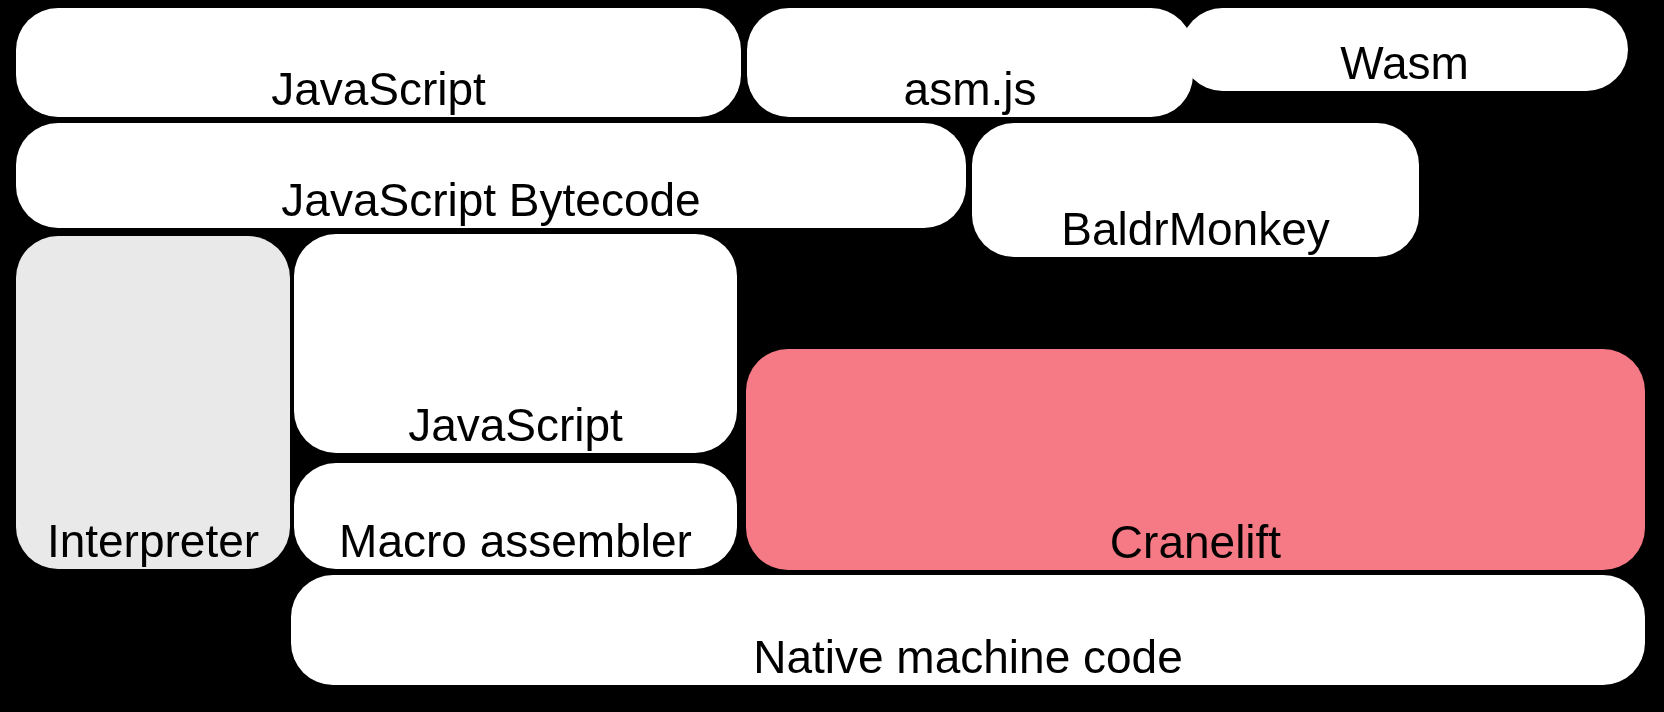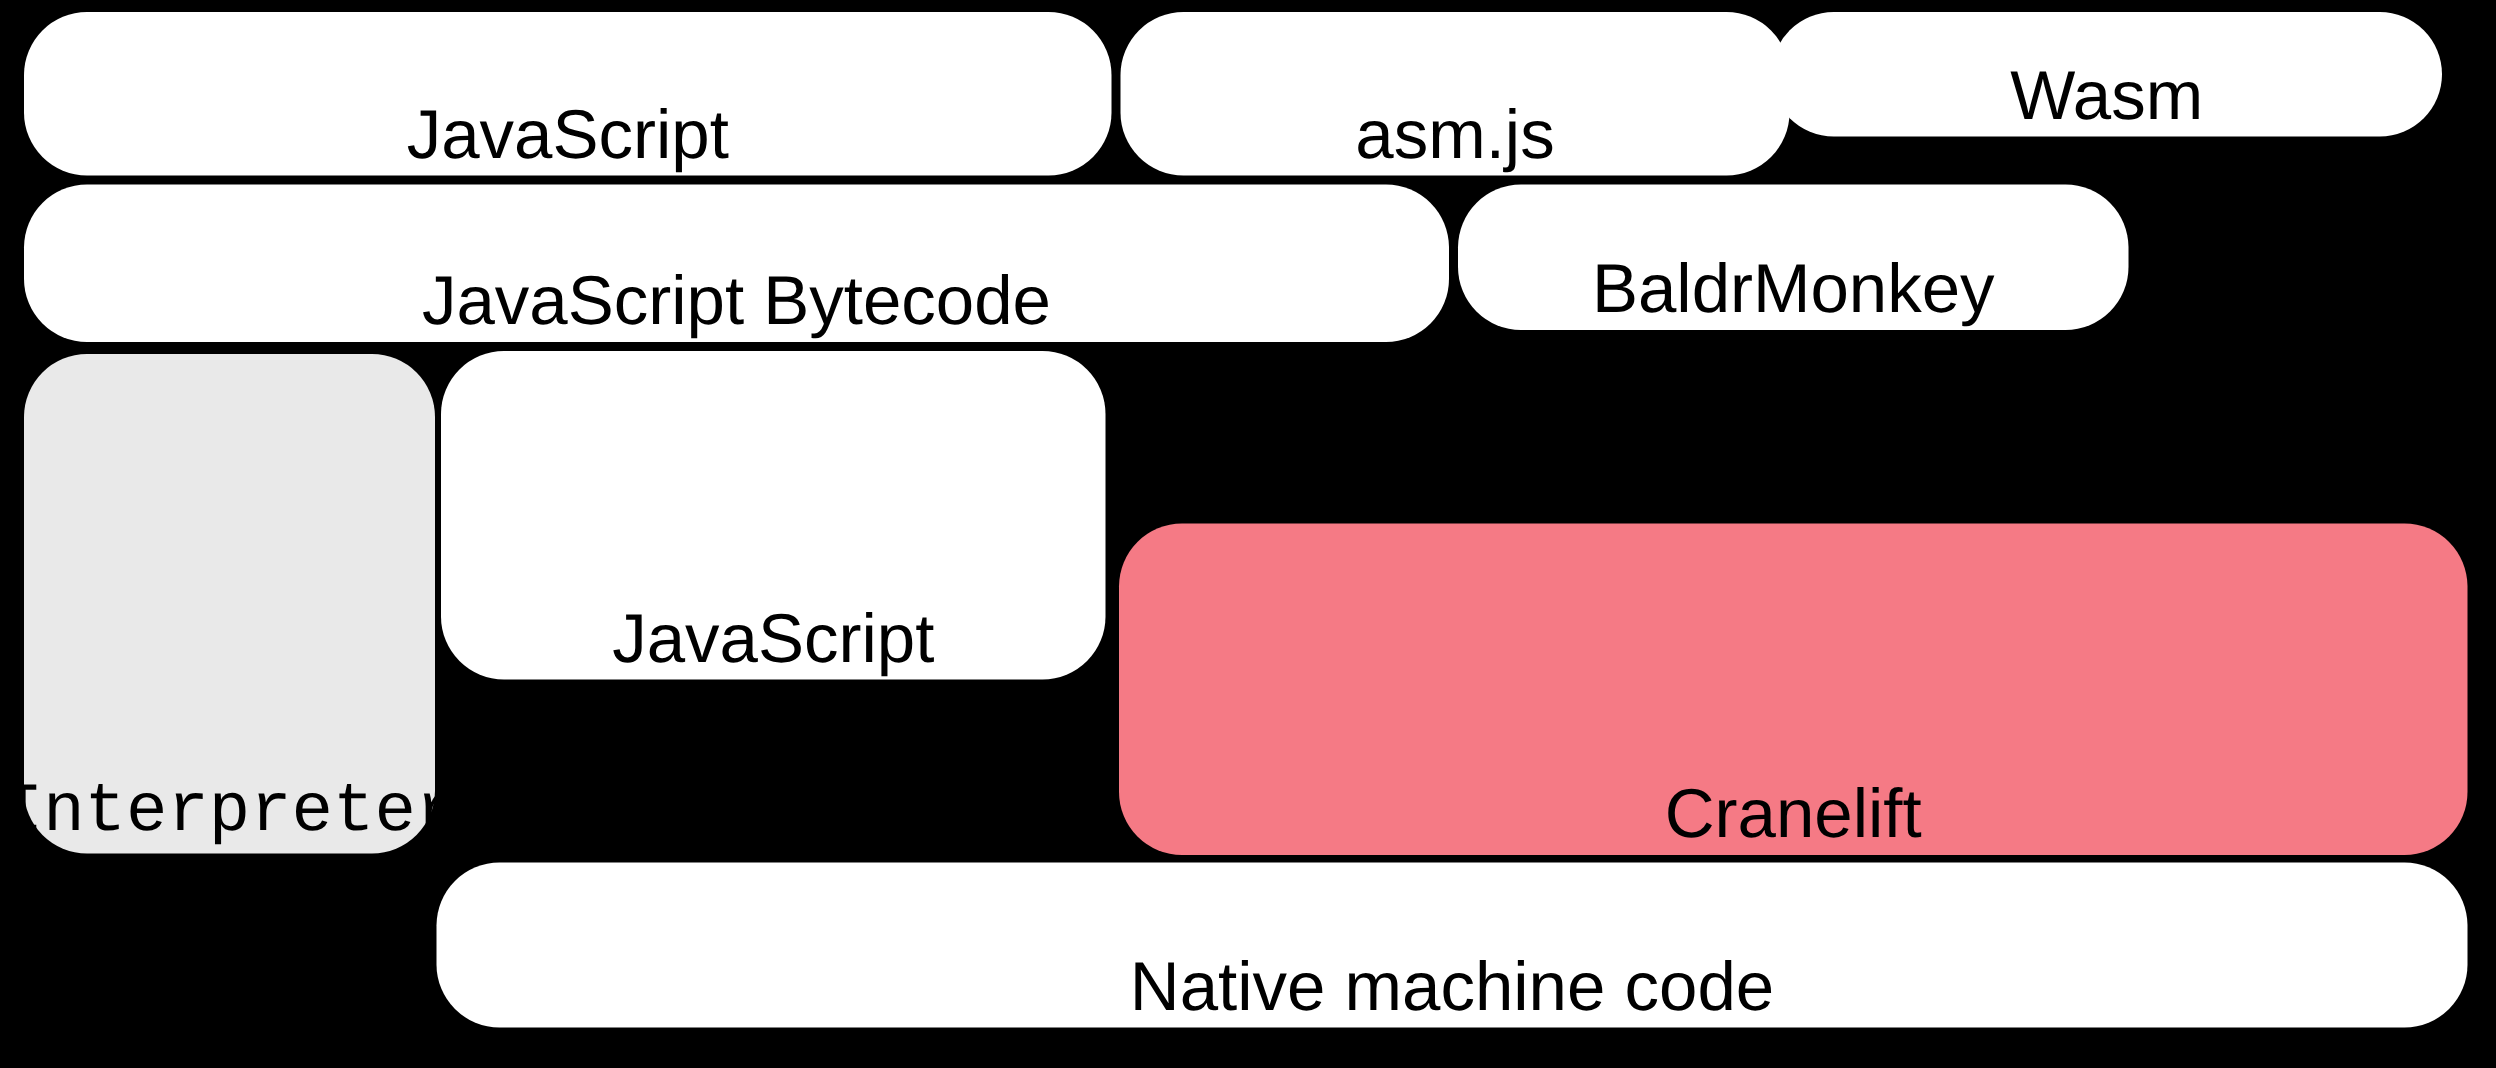--- a/index.html
+++ b/index.html
@@ -27,21 +27,21 @@
     justify-content: flex-end;
     border-radius: 42px;
     font-size: 46px;
     line-height: 1.2;
     color: var(--text, #000000);
     text-align: center;
     letter-spacing: 0px;
   }
   .node span { display: block; }
   .white { background: var(--box_white, #ffffff); }
-  .gray  { background: var(--box_gray,  #e9e9e9); font-family: Liberation Mono, monospace; }
+  .gray  { background: var(--box_gray,  #e9e9e9); }
   .green { background: var(--box_green, #77c144); }
   .pink  { background: var(--box_pink,  #f57a85); }
 </style>
 </head>
 <body>
 
 <div id="canvas" style="background: rgb(0, 0, 0);">
 
   <div class="node white" style="left:16px; top:8px; width:725px; height:109px;">
     <span>JavaScript</span>
@@ -52,35 +52,38 @@
   </div>
 
   <div class="node white" style="left:1181px; top:8px; width:447px; height:83px;">
     <span>Wasm</span>
   </div>
 
   <div class="node white" style="left:16px; top:123px; width:950px; height:105px;">
     <span>JavaScript Bytecode</span>
   </div>
 
-  <div class="node white" style="left:972px; top:123px; width:447px; height:97px;">
+  <div class="node white" style="left:972px; top:123px; width:447px; height:134px;">
     <span>BaldrMonkey</span>
   </div>
 
   <div class="node gray" style="left:16px; top:236px; width:274px; height:333px;">
     <span>Interpreter</span>
   </div>
 
   <div class="node white" style="left:294px; top:234px; width:443px; height:219px;">
     <span>JavaScript</span>
   </div>
 
 
   <div class="node pink" style="left:746px; top:349px; width:899px; height:221px;">
     <span>Cranelift</span>
   </div>
 
+  <div class="node white" style="left:294px; top:463px; width:443px; height:106px;">
+    <span>Macro assembler</span>
+  </div>
 
   <div class="node white" style="left:291px; top:575px; width:1354px; height:110px;">
     <span>Native machine code</span>
   </div>
 
 </div>
 
 </body></html>

